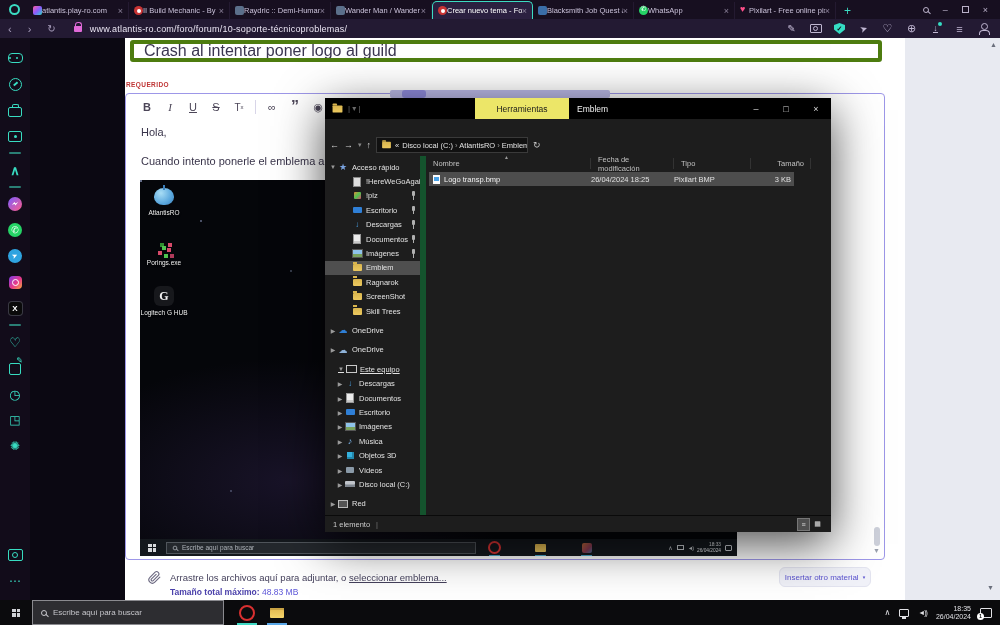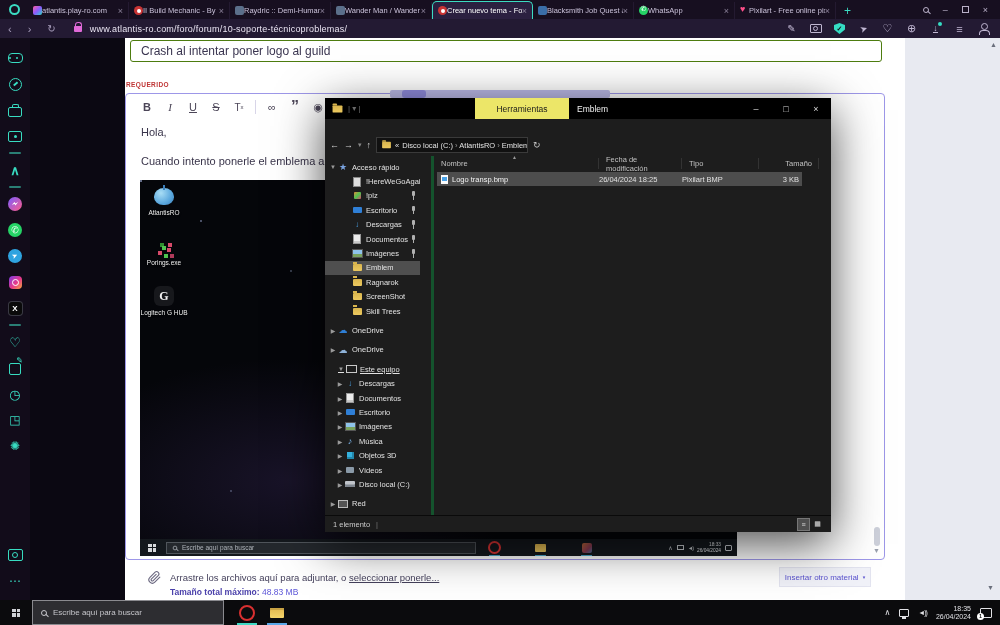--- a/index.html
+++ b/index.html
@@ -89,21 +89,21 @@
   .si-snapshot::after { content:""; position:absolute; width:4px; height:4px; border:1.2px solid currentColor; border-radius:50%; }
   .si-ellipsis::before { content:"⋯"; font-size:12px; }
 
   
   #page-left { position:absolute; left:30px; top:38px; width:95px; height:562px; background:#0b0812; }
   #card { position:absolute; left:125px; top:38px; width:780px; height:562px; background:#ffffff; }
   #gray-panel { position:absolute; left:905px; top:38px; width:95px; height:562px; background:#e8eaf1; }
   #scroll-up { position:absolute; left:990px; top:41px; color:#6a6f7c; font-size:7px; }
   #scroll-down { position:absolute; left:987px; top:584px; color:#6a6f7c; font-size:7px; }
 
-  #title-input { position:absolute; left:130px; top:40px; width:752px; height:22px; border:1px solid #4d7c0f; border-radius:3px; font-family:"Liberation Sans",sans-serif; font-size:12px; color:#3a3550; padding:0 10px; background:#fff; outline:none; }
+  #title-input { position:absolute; left:130px; top:40px; width:752px; height:22px; border:4px solid #4d7c0f; border-radius:3px; font-family:"Liberation Sans",sans-serif; font-size:16px; color:#3a3550; padding:0 10px; background:#fff; outline:none; }
   #requerido { position:absolute; left:126px; top:81px; font-size:6.5px; font-weight:bold; color:#bf3434; letter-spacing:.4px; }
 
   #toolbar-strip { position:absolute; left:390px; top:90px; width:220px; height:8px; background:#bcbae8; border-radius:2px; z-index:2; }
   #toolbar-pill { position:absolute; left:402px; top:90px; width:24px; height:8px; background:#8f8bdc; border-radius:3px; z-index:3; }
 
   #editor { position:absolute; left:125px; top:93px; width:760px; height:467px; border:1px solid #9d97e8; border-radius:4px; background:#fff; }
   #ed-toolbar { position:absolute; left:14px; top:6px; display:flex; align-items:center; gap:9px; }
   .tbx { width:14px; height:14px; display:flex; align-items:center; justify-content:center; color:#4c4658; font-size:11px; }
   .tbx.g-bold { font-weight:bold; }
   .tbx.g-italic { font-style:italic; font-family:"Liberation Serif",serif; }
@@ -149,21 +149,21 @@
   #shot-clock { font-size:4.8px; line-height:5.4px; text-align:right; color:#e2e4e8; }
   .tiny-notif { width:7px; height:6px; border:1px solid #c9ccd1; border-radius:1px; }
 
   
   #clip-icon { position:absolute; left:147px; top:569px; width:15px; height:17px; }
   #attach-text { position:absolute; left:170px; top:572px; font-size:9.5px; color:#45415c; }
   #attach-text a { color:#45415c; text-decoration:underline; }
   #max-line { position:absolute; left:170px; top:587px; font-size:8.5px; }
   #max-line .lbl { color:#4b41ab; font-weight:bold; }
   #max-line .val { color:#5d57d8; }
-  #insert-btn { position:absolute; left:779px; top:567px; width:92px; height:20px; background:#f1f2f9; border:1px solid #e3e4f0; border-radius:0; color:#5a52cf; font-size:8px; display:flex; align-items:center; justify-content:center; gap:4px; }
+  #insert-btn { position:absolute; left:779px; top:567px; width:92px; height:20px; background:#f1f2f9; border:1px solid #e3e4f0; border-radius:6px; color:#5a52cf; font-size:8px; display:flex; align-items:center; justify-content:center; gap:4px; }
 
   
   #explorer { position:absolute; left:325px; top:98px; width:506px; height:434px; background:#1d1d1d; box-shadow:0 12px 45px rgba(0,0,0,.7); z-index:30; color:#e6e6e6; }
   #x-titlebar { position:absolute; left:0; top:0; right:0; height:21px; background:#000; display:flex; align-items:center; }
   .fold { display:inline-block; width:11px; height:8px; background:linear-gradient(#d9b54e,#ecc95f); border-radius:1px; position:relative; }
   .fold::before { content:""; position:absolute; top:-2px; left:0; width:5px; height:2px; background:#d9b54e; border-radius:1px 1px 0 0; }
   #x-titlebar .fold { margin-left:7px; transform:scale(.9); }
   .qa-sep { color:#6a6a6a; font-size:8px; margin-left:5px; }
   #admin-tab { position:absolute; left:150px; top:0; width:94px; height:21px; background:#ece668; color:#1a1a1a; font-size:8.5px; display:flex; align-items:center; justify-content:center; }
   #x-title { position:absolute; left:252px; top:0; height:21px; display:flex; align-items:center; font-size:8.5px; color:#f2f2f2; }
@@ -206,21 +206,21 @@
   .n-folder::before { content:""; width:9px; height:7px; background:linear-gradient(#d9b54e,#ecc95f); border-radius:1px; }
   .n-folder::after { content:""; position:absolute; top:-1px; left:1.5px; width:4px; height:2px; background:#d9b54e; }
   .n-onedrive::before { content:"☁"; color:#2f7fd6; font-size:9px; }
   .n-cloud::before { content:"☁"; color:#8fb3d9; font-size:9px; }
   .n-pc::before { content:""; width:9px; height:6px; border:1px solid #c9c9c9; }
   .n-music::before { content:"♪"; color:#7ab3e8; font-size:9px; }
   .n-cube::before { content:""; width:7px; height:7px; background:#35b1dd; box-shadow:inset -2px -2px 0 #2388ac; }
   .n-video::before { content:""; width:8px; height:6px; background:#8a9aa8; border-radius:1px; }
   .n-disk::before { content:""; width:10px; height:6px; background:#c0c4ca; box-shadow:inset 0 -2.5px 0 #7e858e; border-radius:1px; }
   .n-network::before { content:""; width:8px; height:6px; border:1px solid #bbb; background:#555; }
-  #x-files { flex:1; position:relative; border-left:3px solid #14532d;margin-left:11px; }
+  #x-files { flex:1; position:relative; border-left:6px solid #14532d; }
   #fhead { display:flex; height:15px; color:#c0c0c0; font-size:7.5px; align-items:center; }
   #fhead .col { padding-left:7px; border-right:1px solid #333; height:11px; display:flex; align-items:center; position:relative; }
   #fhead .c-name { width:165px; }
   #fhead .c-name .sort { position:absolute; left:78px; top:-4px; font-size:5px; color:#9a9a9a; }
   #fhead .c-date { width:83px; }
   #fhead .c-type { width:77px; }
   #fhead .c-size { width:60px; justify-content:flex-end; padding-right:6px; }
   #frow { position:absolute; left:3px; top:16px; width:365px; height:14px; background:#4d4d4d; display:flex; align-items:center; font-size:7.5px; color:#f2f2f2; }
   .bmpic { width:7px; height:9px; background:#fdfdfd; position:relative; margin:0 4px; flex:0 0 auto; }
   .bmpic::before { content:""; position:absolute; left:1px; top:2px; right:1px; height:4px; background:#4aa3e8; }
@@ -426,21 +426,21 @@
         <div>26/04/2024</div>
       </div>
       <span class="tiny-notif"></span>
     </div>
   </div>
 </div>
 
 <svg id="clip-icon" viewBox="0 0 24 24">
     <path d="M20.5 11.5l-8 8a5.5 5.5 0 0 1-7.8-7.8L13 3.4a3.7 3.7 0 0 1 5.2 5.2l-8.3 8.3a1.9 1.9 0 0 1-2.7-2.7L14.6 7" fill="none" stroke="#6b6880" stroke-width="1.8" stroke-linecap="round"></path>
   </svg>
-<div id="attach-text"><span>Arrastre los archivos aquí para adjuntar, o </span><a href="#">seleccionar ponerle...</a></div>
+<div id="attach-text"><span>Arrastre los archivos aquí para adjuntar, o </span><a href="#">seleccionar emblema...</a></div>
 <div id="max-line"><span class="lbl">Tamaño total máximo:</span> <span class="val">48.83 MB</span></div>
 <div id="insert-btn">
     <span>Insertar otro material</span>
     <span style="font-size:5px;">▾</span>
   </div>
 
 <div id="explorer">
   <div id="x-titlebar">
     <span class="fold"></span>
     <span class="qa-sep">| ▾ |</span>

